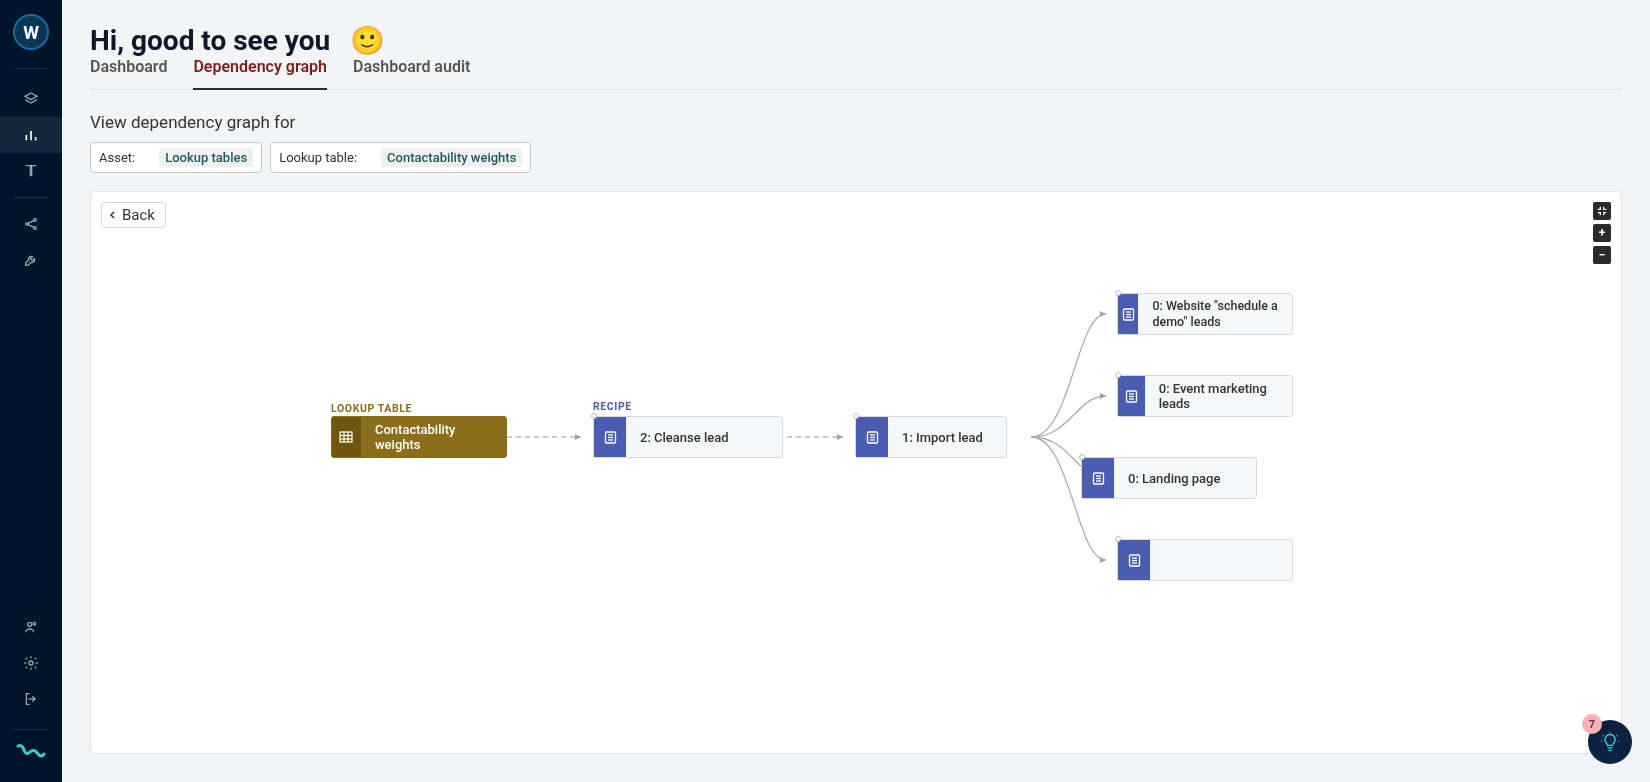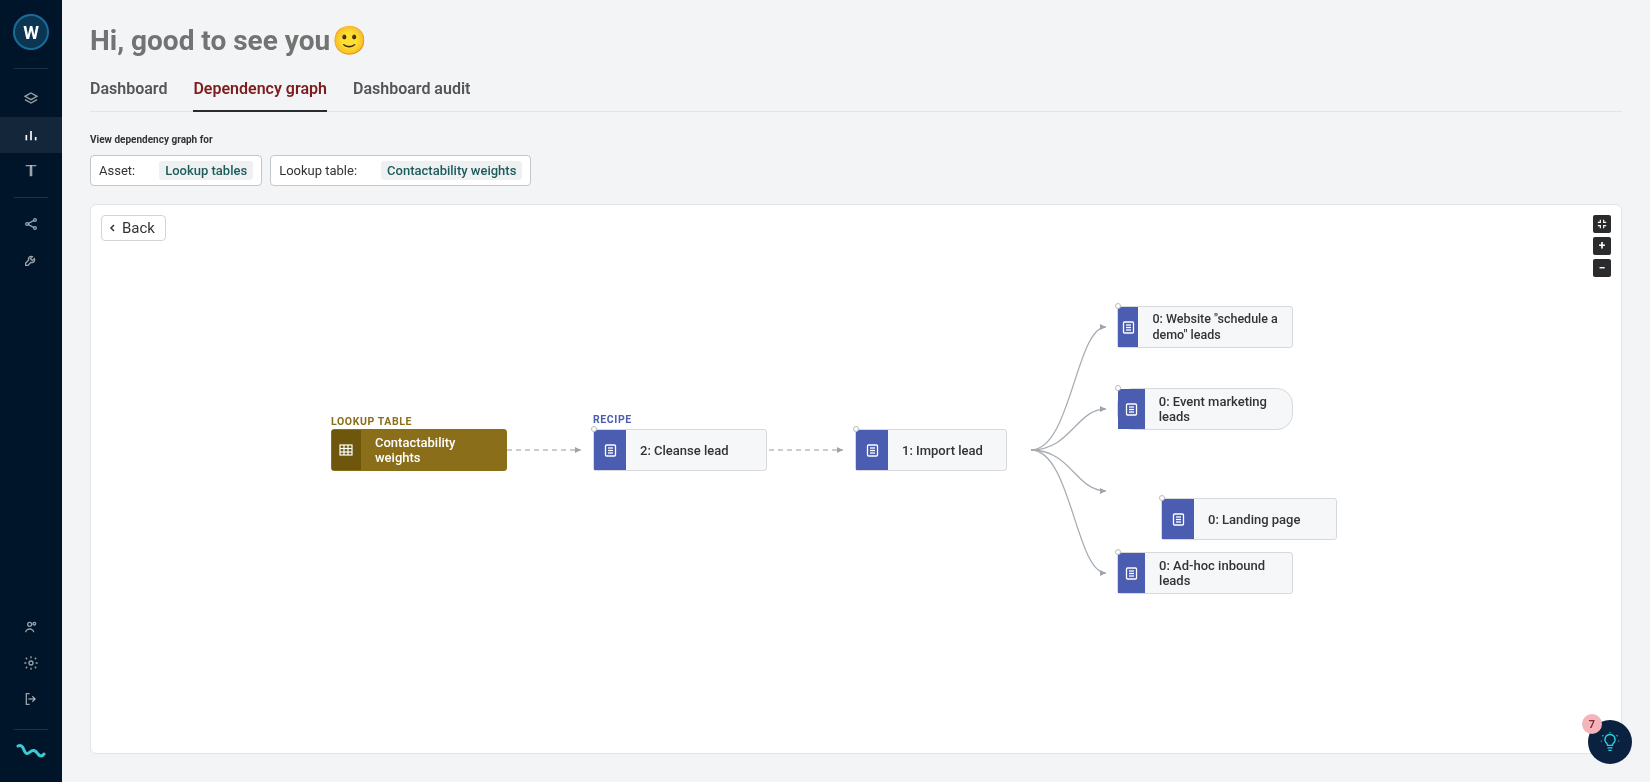--- a/index.html
+++ b/index.html
@@ -12,26 +12,26 @@
 .sidebar-divider { width: 34px; height: 1px; background: rgba(255,255,255,0.12); margin: 0 0 0 0; }
 .sidebar-top { display: flex; flex-direction: column; align-items: center; width: 100%; }
 .sidebar-bottom { margin-top: auto; display: flex; flex-direction: column; align-items: center; width: 100%; padding-bottom: 22px; }
 .nav-item { width: 100%; height: 36px; display: flex; align-items: center; justify-content: center; color: rgba(255,255,255,0.6); cursor: pointer; }
 .nav-item.active { background: rgba(255,255,255,0.08); color: #fff; }
 .nav-item svg { width: 16px; height: 16px; }
 .brand-mark { width: 30px; height: 18px; color: #3cc9d0; }
 
 
 .main { flex: 1; padding: 24px 28px 0 28px; display: flex; flex-direction: column; overflow: hidden; }
-.greet { font-size: 28px; font-weight: 700; color: #737373; margin-bottom: 22px; display: flex; align-items: center; gap: 2px; }
+.greet { font-size: 28px; font-weight: 700; color: #0f172a; display: flex; align-items: center; gap: 20px; }
 .tabs { display: flex; gap: 26px; border-bottom: 1px solid #e2e4e7; }
 .tab { font-size: 16px; font-weight: 600; color: #555; padding: 0 0 12px 0; cursor: pointer; border-bottom: 2px solid transparent; margin-bottom: -1px; }
 .tab.active { border-bottom-color: #2a2b2c; color: #7f1d1d; }
 
-.filters-label { font-size: 10px; font-weight: 700; color: #333; margin: 22px 0 10px; }
+.filters-label { font-size: 17px; font-weight: 400; color: #333; margin: 22px 0 10px; }
 .filters { display: flex; gap: 8px; margin-bottom: 18px; }
 .chip { border: 1px solid #c3c6cb; border-radius: 4px; padding: 5px 8px; font-size: 13px; display: flex; align-items: center; gap: 24px; background: #fff; cursor: pointer; }
 .chip .val { background: #eef0f2; padding: 2px 6px; border-radius: 3px; color: #1e5b5b; font-weight: 500; }
 
 
 .canvas-wrap { background: #fff; border: 1px solid #e2e4e7; border-radius: 6px; flex: 1; position: relative; margin-bottom: 28px; overflow: hidden; }
 .back-btn { position: absolute; top: 10px; left: 10px; border: 1px solid #d2d5d9; background: #fff; border-radius: 4px; padding: 3px 10px 3px 6px; font-size: 15px; display: flex; align-items: center; gap: 4px; cursor: pointer; }
 .zoom-controls { position: absolute; top: 10px; right: 10px; display: flex; flex-direction: column; gap: 4px; }
 .zoom-btn { width: 18px; height: 18px; background: #2a2b2c; color: #fff; display: flex; align-items: center; justify-content: center; border-radius: 2px; cursor: pointer; font-size: 12px; font-weight: 700; }
 .zoom-btn svg { width: 10px; height: 10px; }
@@ -201,21 +201,21 @@
                 <rect x="1" y="2" width="12" height="10"></rect>
                 <line x1="1" y1="5.5" x2="13" y2="5.5"></line>
                 <line x1="1" y1="9" x2="13" y2="9"></line>
                 <line x1="5" y1="2" x2="5" y2="12"></line>
                 <line x1="9" y1="2" x2="9" y2="12"></line>
               </svg>
           </div>
           <div class="txt">Contactability weights</div>
         </div>
 
-        <div class="node recipe" style="left:502px; top:224px; width:174px;">
+        <div class="node recipe" style="left:502px; top:224px; width:190px;">
           <div class="port" style="left:-3px;"></div>
           <div class="ic">
             <svg width="13" height="13" viewBox="0 0 13 13" fill="none" stroke="currentColor" stroke-width="1.3">
                 <rect x="1.5" y="1" width="10" height="11" rx="1"></rect>
                 <line x1="4" y1="4" x2="9" y2="4"></line>
                 <line x1="4" y1="6.5" x2="9" y2="6.5"></line>
                 <line x1="4" y1="9" x2="9" y2="9"></line>
               </svg>
           </div>
           <div class="txt">2: Cleanse lead</div>
@@ -239,33 +239,33 @@
           <div class="ic">
             <svg width="13" height="13" viewBox="0 0 13 13" fill="none" stroke="currentColor" stroke-width="1.3">
                 <rect x="1.5" y="1" width="10" height="11" rx="1"></rect>
                 <line x1="4" y1="4" x2="9" y2="4"></line>
                 <line x1="4" y1="6.5" x2="9" y2="6.5"></line>
                 <line x1="4" y1="9" x2="9" y2="9"></line>
               </svg>
           </div>
           <div class="txt" style="line-height:1.25; font-size:12.5px;">0: Website "schedule a demo" leads</div>
         </div>
-        <div class="node recipe" style="left:1026px; top:183px; width:176px;border-radius:16px;">
+        <div class="node recipe" style="left:1026px; top:183px; width:176px;">
           <div class="port" style="left:-3px;"></div>
           <div class="ic">
             <svg width="13" height="13" viewBox="0 0 13 13" fill="none" stroke="currentColor" stroke-width="1.3">
                 <rect x="1.5" y="1" width="10" height="11" rx="1"></rect>
                 <line x1="4" y1="4" x2="9" y2="4"></line>
                 <line x1="4" y1="6.5" x2="9" y2="6.5"></line>
                 <line x1="4" y1="9" x2="9" y2="9"></line>
               </svg>
           </div>
           <div class="txt">0: Event marketing leads</div>
         </div>
-        <div class="node recipe" style="left:1070px; top:265px; width:176px;margin-top:28px;">
+        <div class="node recipe" style="left:990px; top:265px; width:176px;">
           <div class="port" style="left:-3px;"></div>
           <div class="ic">
             <svg width="13" height="13" viewBox="0 0 13 13" fill="none" stroke="currentColor" stroke-width="1.3">
                 <rect x="1.5" y="1" width="10" height="11" rx="1"></rect>
                 <line x1="4" y1="4" x2="9" y2="4"></line>
                 <line x1="4" y1="6.5" x2="9" y2="6.5"></line>
                 <line x1="4" y1="9" x2="9" y2="9"></line>
               </svg>
           </div>
           <div class="txt">0: Landing page</div>
@@ -273,21 +273,20 @@
         <div class="node recipe" style="left:1026px; top:347px; width:176px;">
           <div class="port" style="left:-3px;"></div>
           <div class="ic">
             <svg width="13" height="13" viewBox="0 0 13 13" fill="none" stroke="currentColor" stroke-width="1.3">
                 <rect x="1.5" y="1" width="10" height="11" rx="1"></rect>
                 <line x1="4" y1="4" x2="9" y2="4"></line>
                 <line x1="4" y1="6.5" x2="9" y2="6.5"></line>
                 <line x1="4" y1="9" x2="9" y2="9"></line>
               </svg>
           </div>
-          <div class="txt">0: Ad-hoc inbound leads</div>
         </div>
       </div>
     </div>
   </div>
 </div>
 
 <div class="fab">
   <div class="fab-badge">7</div>
   <svg viewBox="0 0 24 24" fill="none" stroke="currentColor" stroke-width="1.6">
     <path d="M9 19h6M10 22h4"></path>

